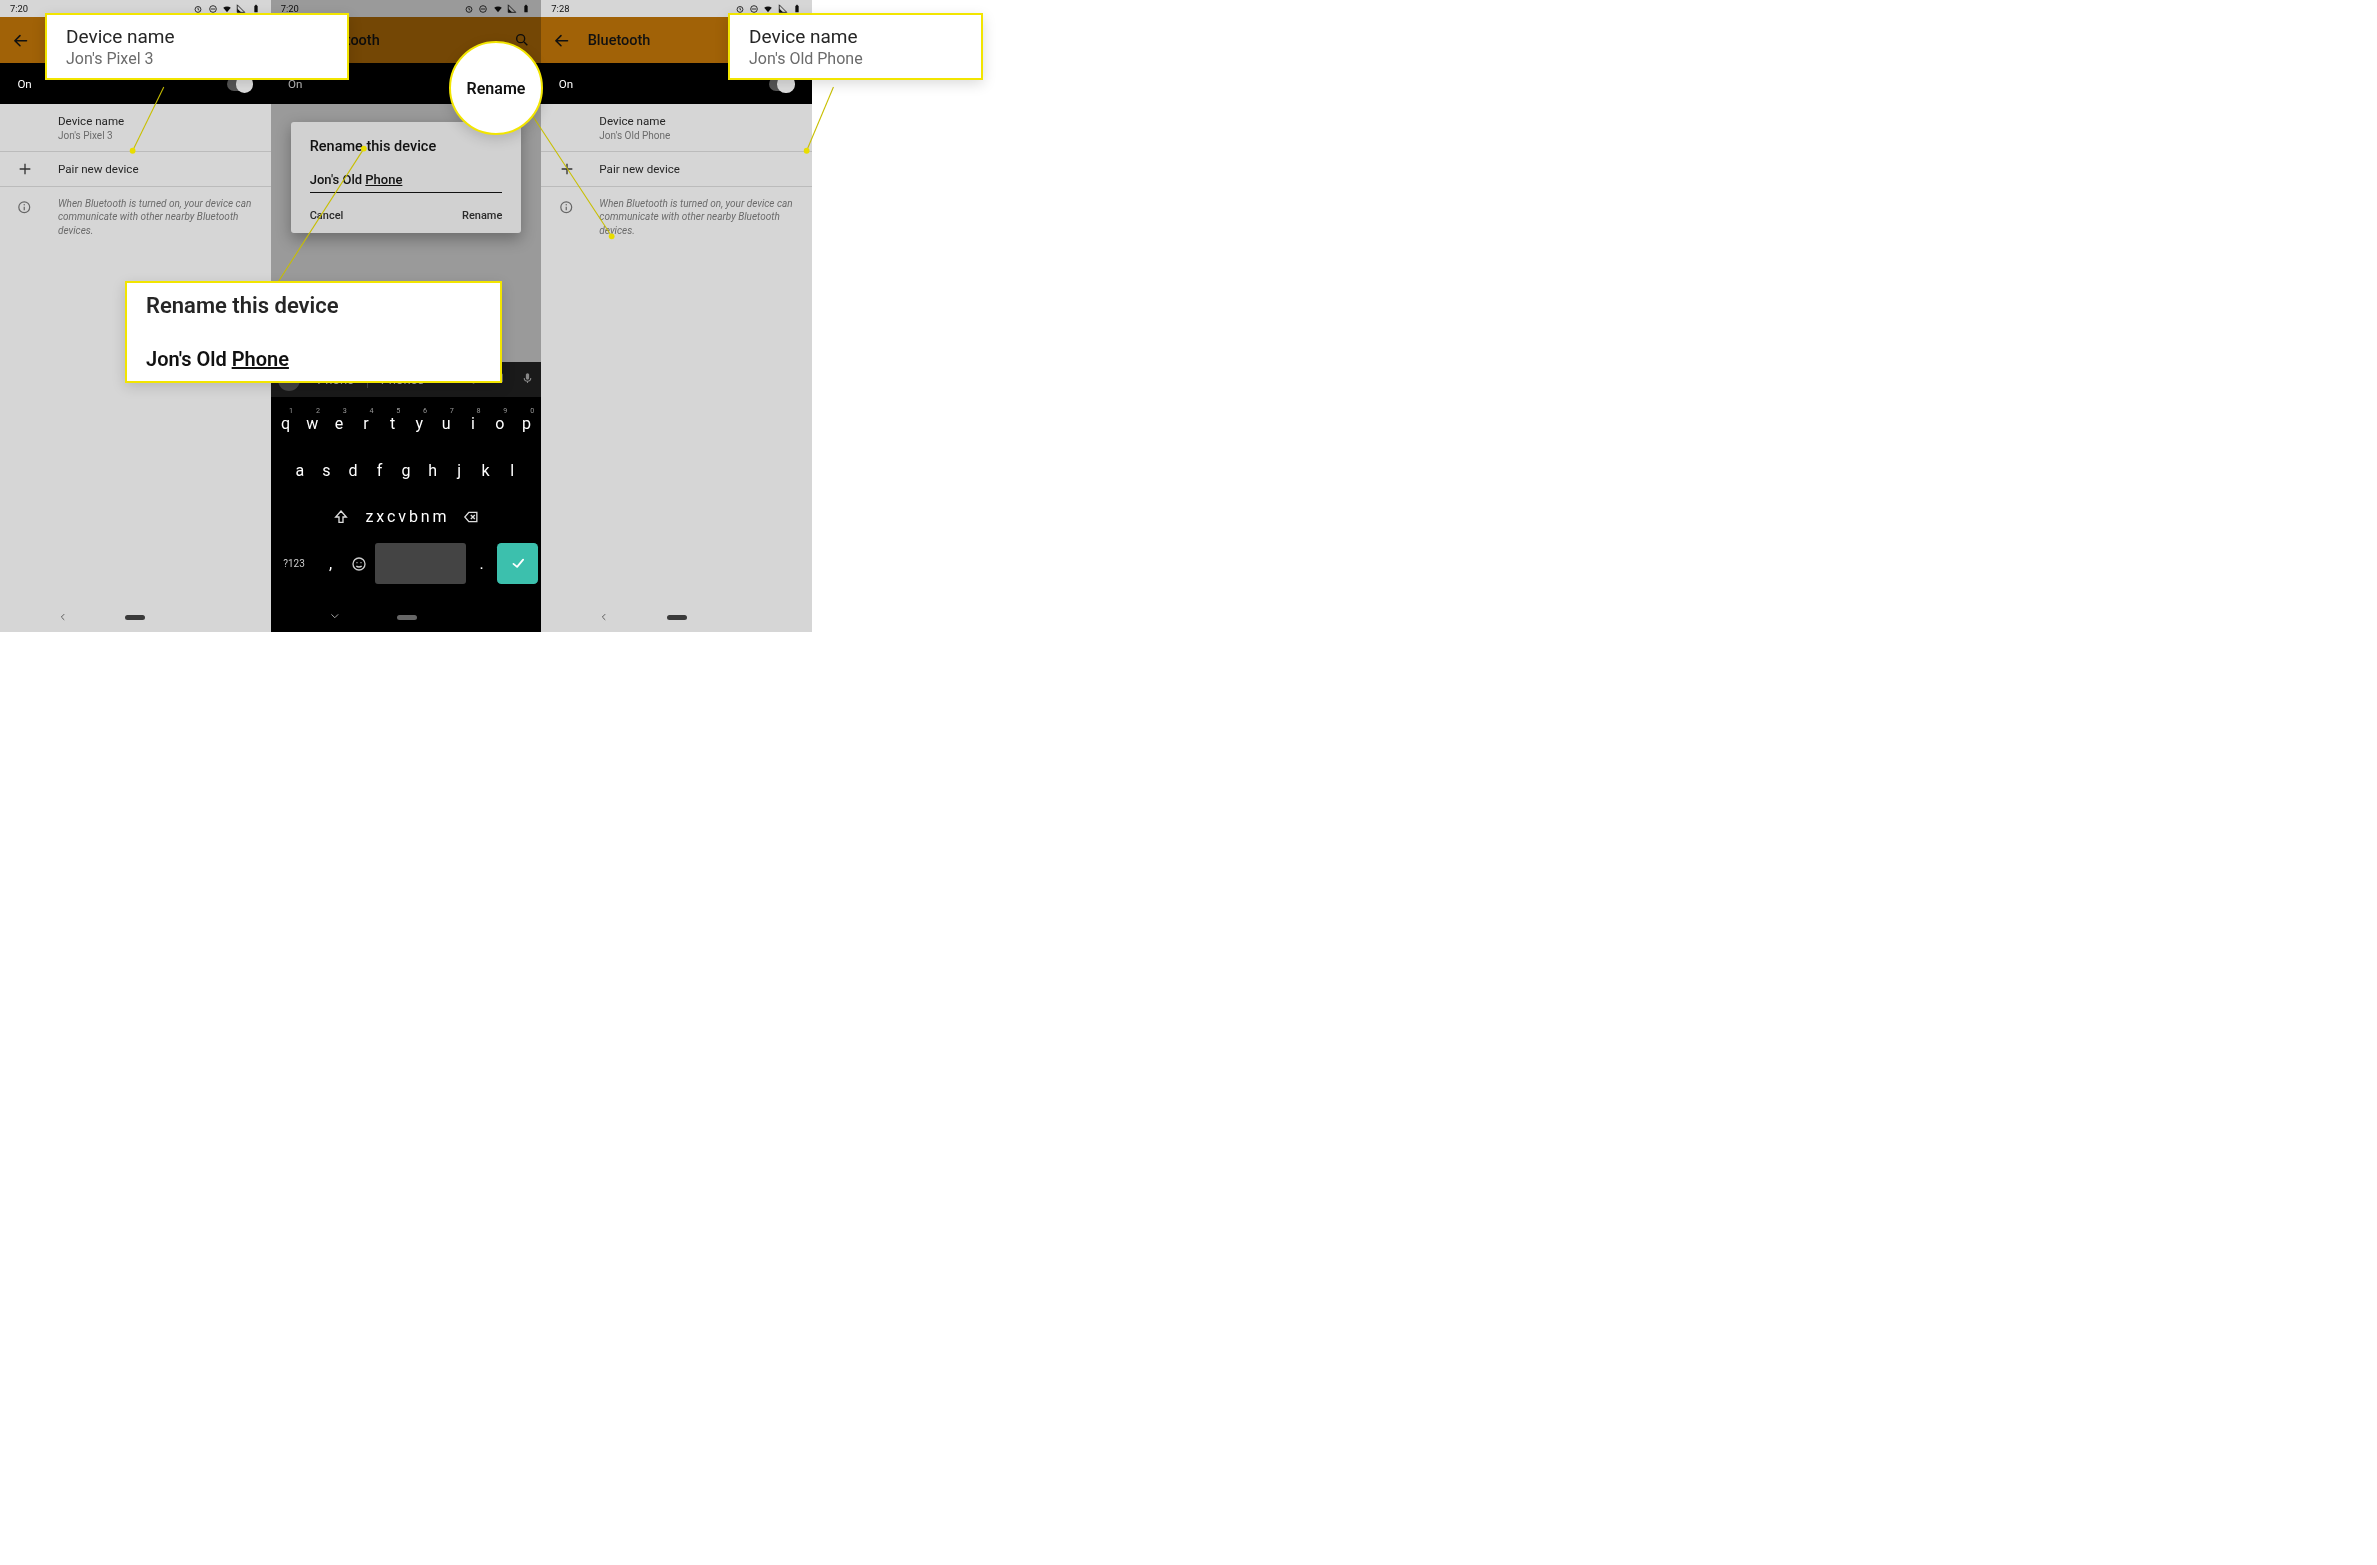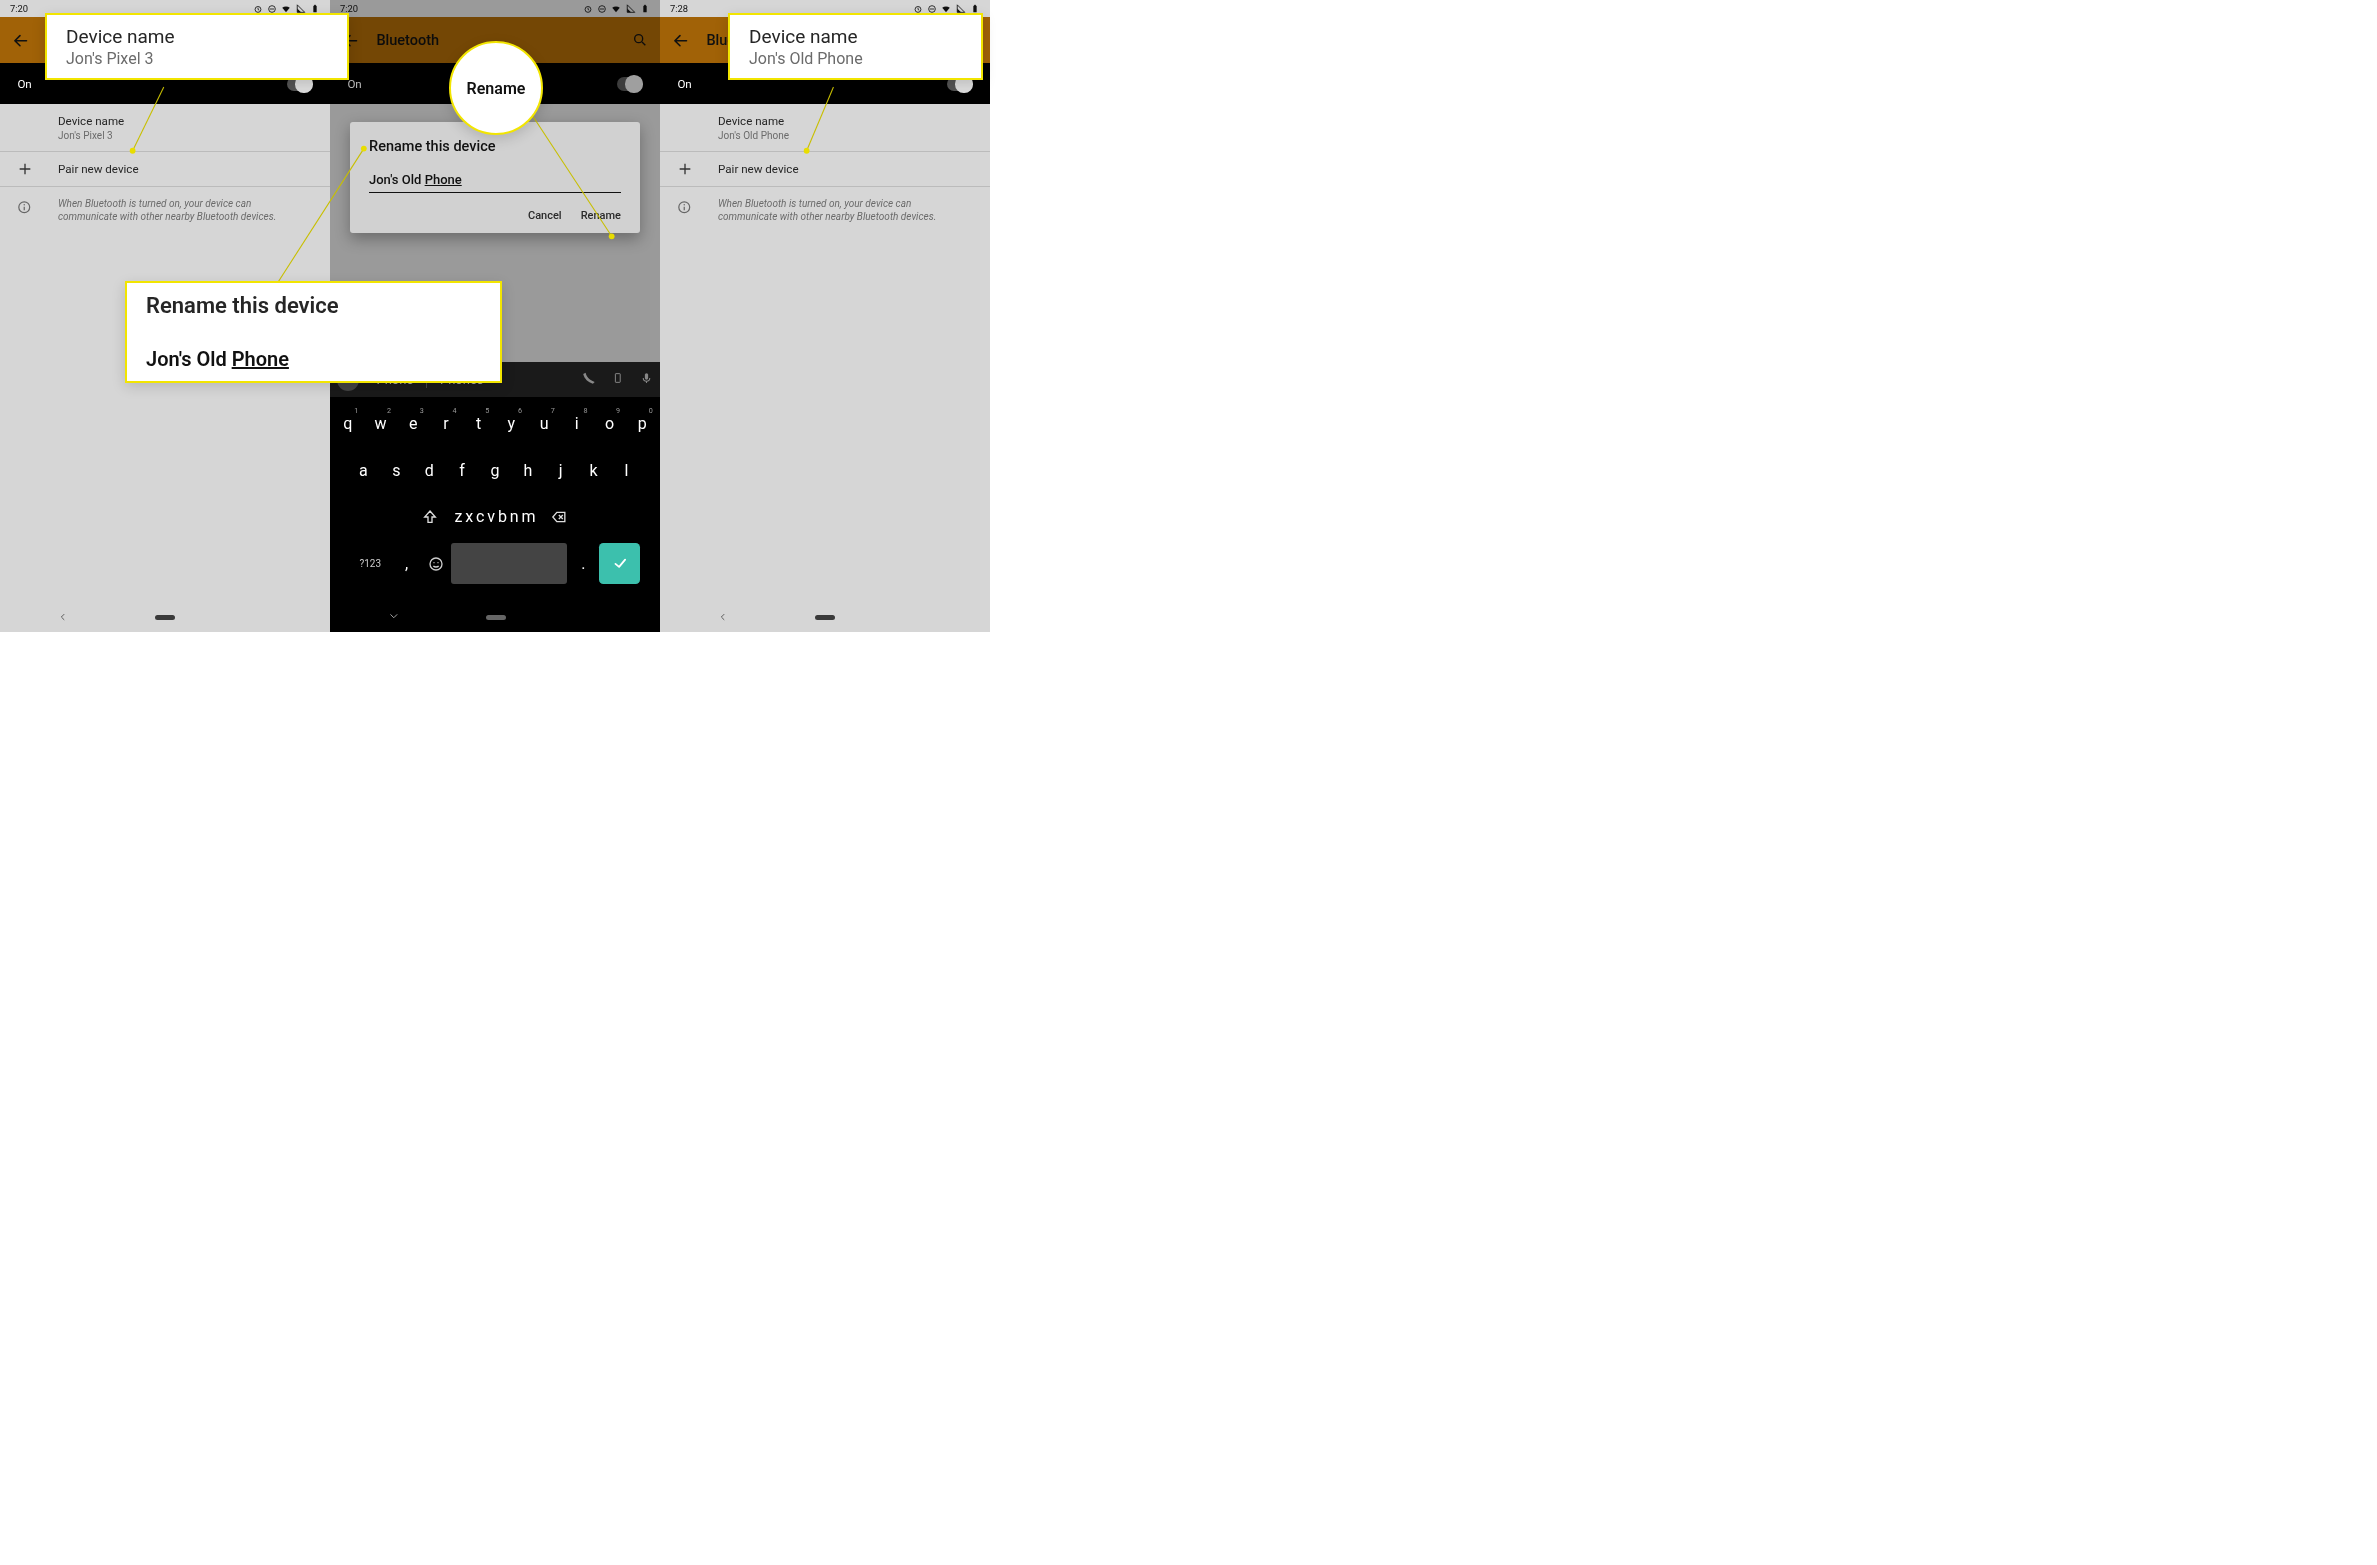--- a/index.html
+++ b/index.html
@@ -1,17 +1,17 @@
 <!DOCTYPE html>
 <html style="font-size:11.6px"><head>
 <meta charset="utf-8">
 <style>
   * { box-sizing: border-box; margin: 0; padding: 0; }
   body { font-family: Roboto, Arial, sans-serif; background: #fff; }
-  .canvas { width: 990px; height: 632px; position: relative; display: flex; }
+  .canvas { width: 812px; height: 632px; position: relative; display: flex; }
   .phone { width: 330px; height: 632px; position: relative; background: #d6d6d6; overflow: hidden; }
   .phone.dimmed > .status-bar,
   .phone.dimmed > .app-bar,
   .phone.dimmed > .toggle-bar,
   .phone.dimmed > .content { filter: brightness(0.72); }
   .status-bar { height: 17.4px; display: flex; justify-content: space-between; align-items: center; padding: 0 10px; font-size: 9.4px; color: #111; background: #d6d6d6; }
   .status-icons { display: flex; gap: 4.3px; align-items: center; }
   .status-icons svg { width: 10px; height: 10px; }
   .app-bar { height: 46px; display: flex; align-items: center; padding: 0 11.6px; gap: 17.4px; background: #a16207; }
   .app-title { font-size: 14.5px; font-weight: 500; color: #111; flex: 1; }
@@ -28,21 +28,21 @@
   .info-row .txt { font-size: 10px; color: #6b6b6b; line-height: 1.35; font-style: italic; }
   .info-row .lead-icon { position: absolute; left: 17.4px; top: 13px; }
   .nav-bar { position: absolute; bottom: 0; left: 0; right: 0; height: 29px; display: flex; justify-content: space-between; align-items: center; padding: 0 58px; background: #d6d6d6; }
   .pill { width: 20px; height: 5.8px; border-radius: 2.9px; background: #3a3a3a; }
   .nav-back svg { width: 10px; height: 10px; }
 
   .dialog { position: absolute; left: 20px; right: 20px; top: 122px; background: #d1d1d1; border-radius: 2.9px; padding: 16px 19px 11.6px; box-shadow: 0 5.8px 14.5px rgba(0,0,0,.3); z-index: 30; }
   .dialog-title { font-size: 14.5px; font-weight: 500; color: #111; margin-bottom: 17.4px; }
   .dialog-input { font-size: 13px; font-weight: 500; color: #111; border-bottom: 1.4px solid #111; padding-bottom: 4.3px; margin-bottom: 16px; }
   .dialog-input .underline { text-decoration: underline; }
-  .dialog-actions { display: flex; justify-content: flex-end; gap: 19px; }
+  .dialog-actions { display: flex; justify-content: space-between; gap: 19px; }
   .dialog-btn { font-size: 11px; font-weight: 500; color: #2a2a2a; }
 
   .suggestion-bar { position: absolute; bottom: 235px; left: 0; right: 0; height: 35px; background: #1a1a1a; display: flex; align-items: center; padding: 0 7.2px; gap: 5.8px; color: #777; }
   .sugg-avatar { width: 22px; height: 22px; border-radius: 50%; background: #444; margin-right: 4.3px; }
   .sugg-word { color: #aaa; font-size: 13px; padding: 0 7.2px; }
   .sugg-divider { width: 0.7px; height: 17.4px; background: #444; }
   .sugg-spacer { flex: 1; }
   .sugg-ico { color: #888; }
   .keyboard { position: absolute; bottom: 29px; left: 0; right: 0; height: 206px; background: #000; padding: 5.8px 2.9px 4.3px; display: flex; flex-direction: column; gap: 5.8px; }
   .krow { display: flex; justify-content: center; gap: 2.9px; }

